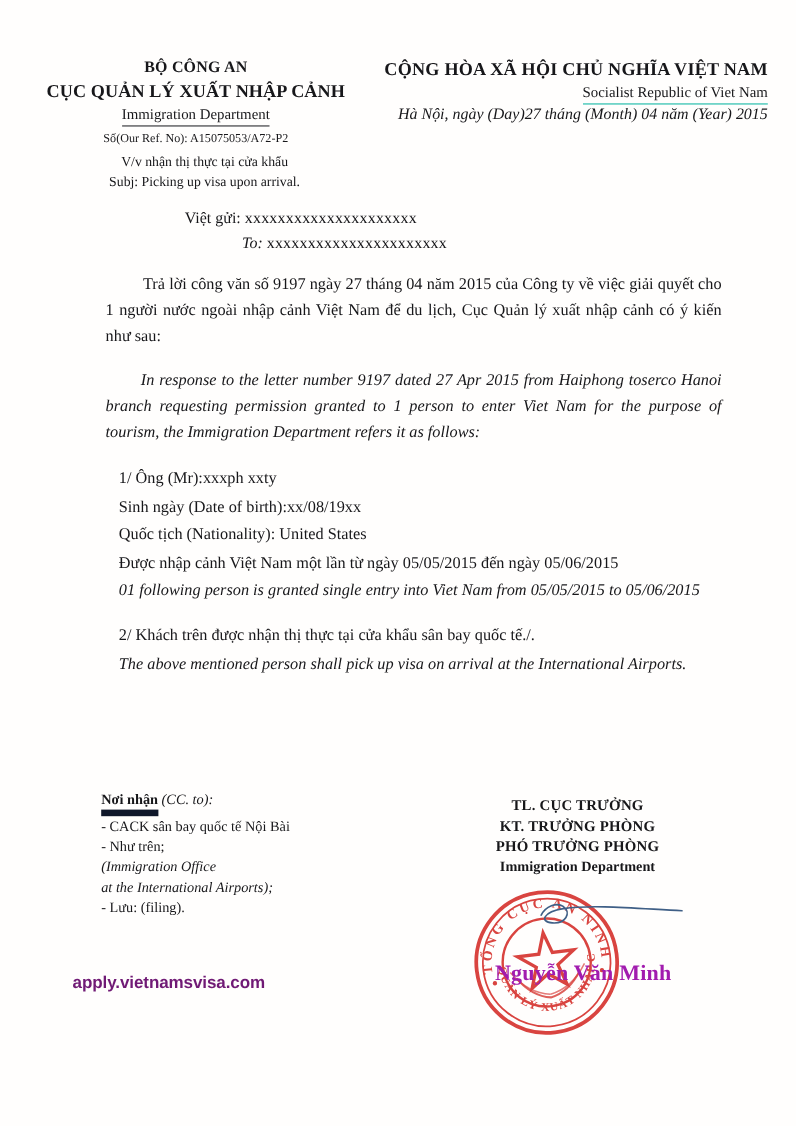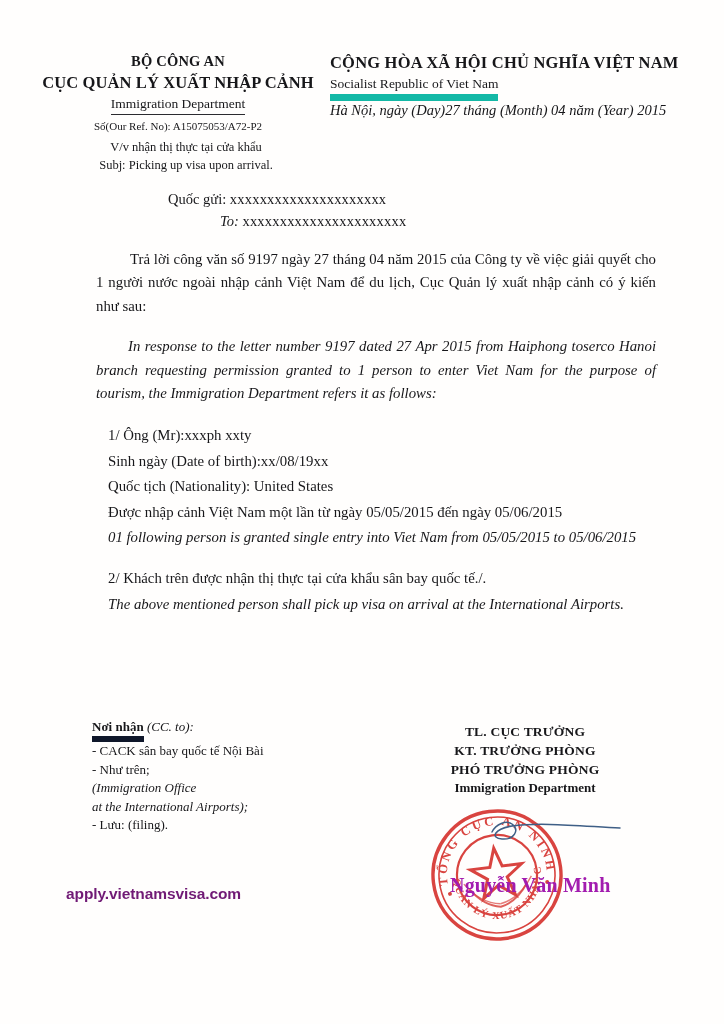--- a/index.html
+++ b/index.html
@@ -32,21 +32,21 @@
     align-items: flex-start;
   }
   .hdr-left {
     width: 330px;
     text-align: center;
     padding-left: 26px;
     box-sizing: border-box;
   }
   .hdr-right {
     flex: 1;
-    text-align: left;
+    text-align: right;
     padding-right: 26px;
     box-sizing: border-box;
   }
   .ministry {
     font-size: 14.5px;
     font-weight: bold;
     letter-spacing: .2px;
     line-height: 1.28;
   }
   .dept-vn {
@@ -73,21 +73,21 @@
     font-size: 16.5px;
     font-weight: bold;
     letter-spacing: .2px;
     line-height: 1.3;
   }
   .country-en {
     font-size: 13.5px;
     line-height: 1.3;
     margin-top: 2px;
     display: inline-block;
-    border-bottom: 7px solid #14b8a6;
+    border-bottom: 1px solid #14b8a6;
     padding-bottom: 1px;
   }
   .dateline {
     font-size: 14.5px;
     font-style: italic;
     line-height: 1.3;
   }
 
   
   .subject {
@@ -263,21 +263,21 @@
 
   </div>
 
   <div class="subject">
     <div>V/v nhận thị thực tại cửa khẩu</div>
     <div>Subj: Picking up visa upon arrival.</div>
   </div>
 
   <div class="recipient">
     <div class="line1">
-      <span>Quốc gửi: </span><span class="xmask">xxxxxxxxxxxxxxxxxxxxx</span>
+      <span>Việt gửi: </span><span class="xmask">xxxxxxxxxxxxxxxxxxxxx</span>
     </div>
     <div class="line2">
       <span class="ital">To: </span><span class="xmask">xxxxxxxxxxxxxxxxxxxxxx</span>
     </div>
   </div>
 
   <div class="body-wrap">
 
     <p class="para">Trả lời công văn số 9197 ngày 27 tháng 04 năm 2015 của Công ty về việc giải quyết cho 1 người nước ngoài nhập cảnh Việt Nam để du lịch, Cục Quản lý xuất nhập cảnh có ý kiến như sau:</p>
 

